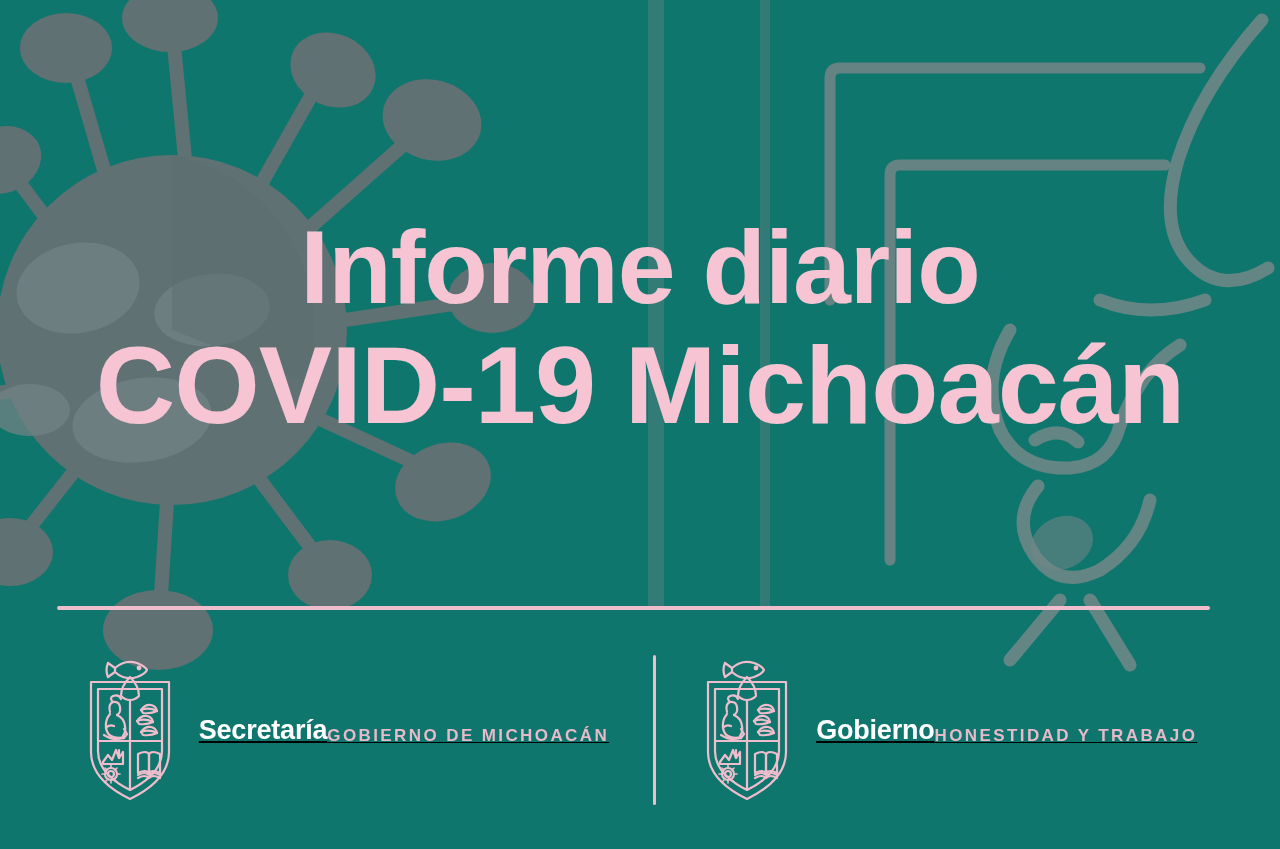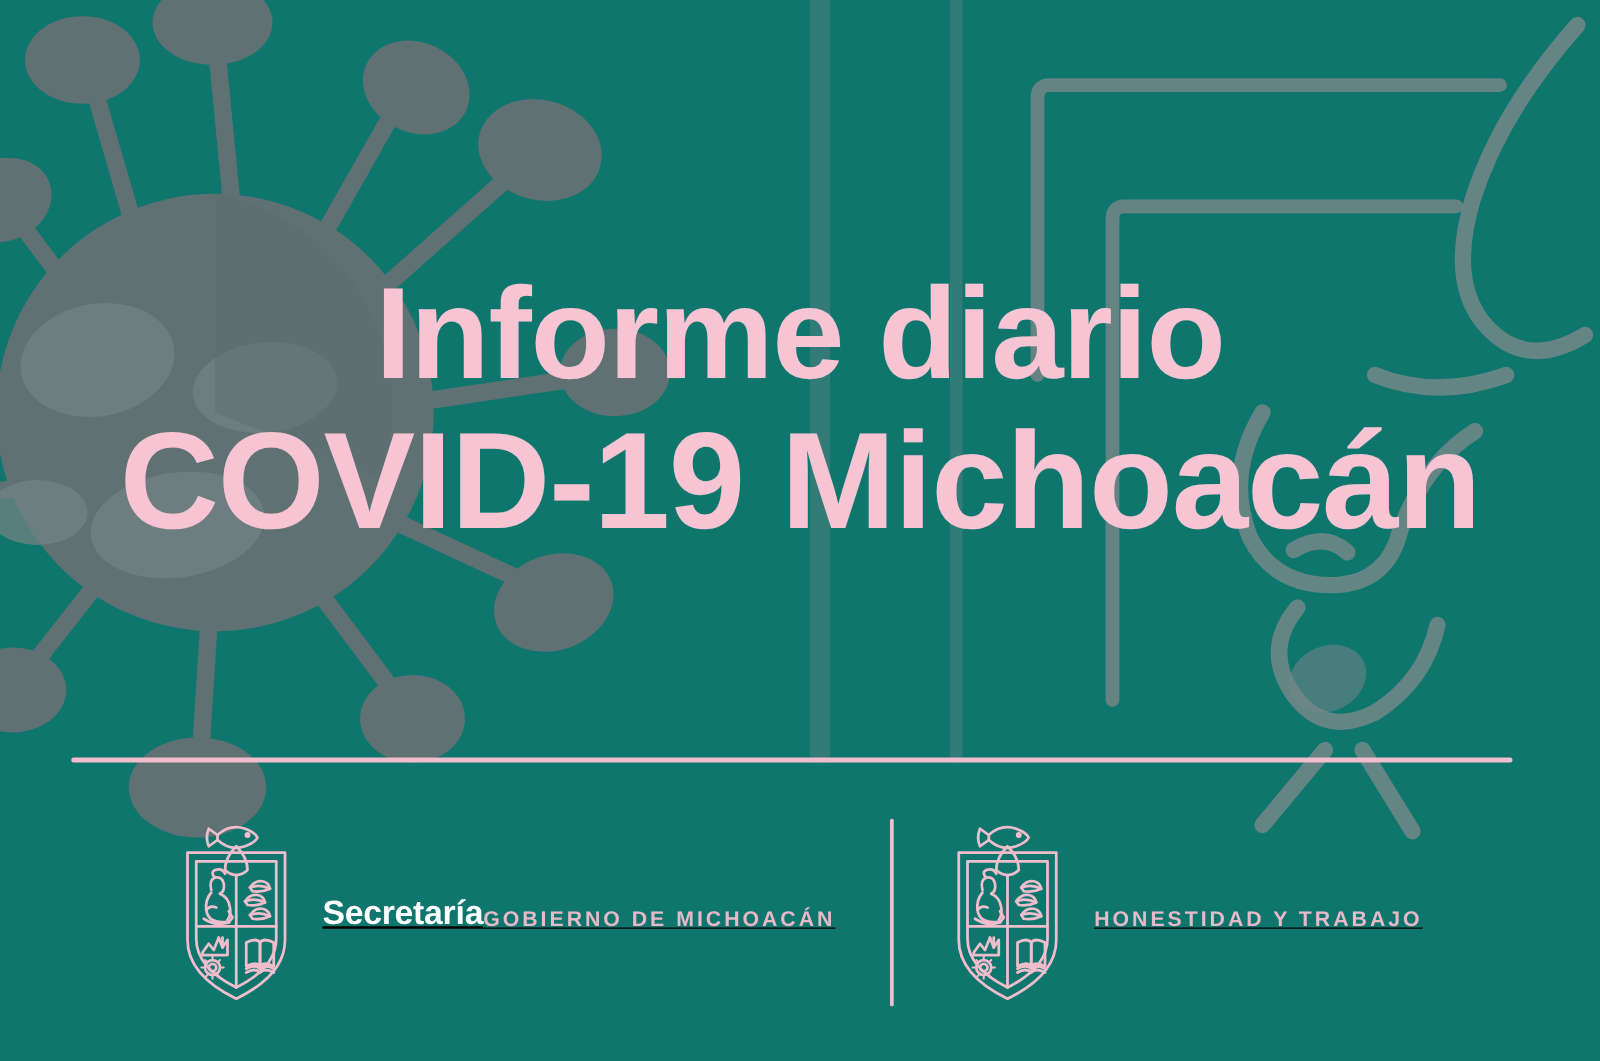--- a/index.html
+++ b/index.html
@@ -295,19 +295,20 @@
             <line x1="34" y1="112" x2="32" y2="114"></line>
             <line x1="24" y1="124" x2="22" y2="126"></line>
           </g>
           <path d="M55 98 Q63 94 66 98 L66 117 Q63 113 55 117 Z"></path>
           <path d="M77 98 Q69 94 66 98 L66 117 Q69 113 77 117 Z"></path>
           <path d="M55 119 Q62 115 66 119 Q70 115 77 119"></path>
           <path d="M55 122 Q62 118 66 122 Q70 118 77 122"></path>
         </g>
       </svg>
       <div class="logo-text">
+        <div class="logo-name">Gobierno</div>
         <div class="logo-tag">HONESTIDAD Y TRABAJO</div>
       </div>
     </div>
 
   </div>
 
 </div>
 
 </body></html>

